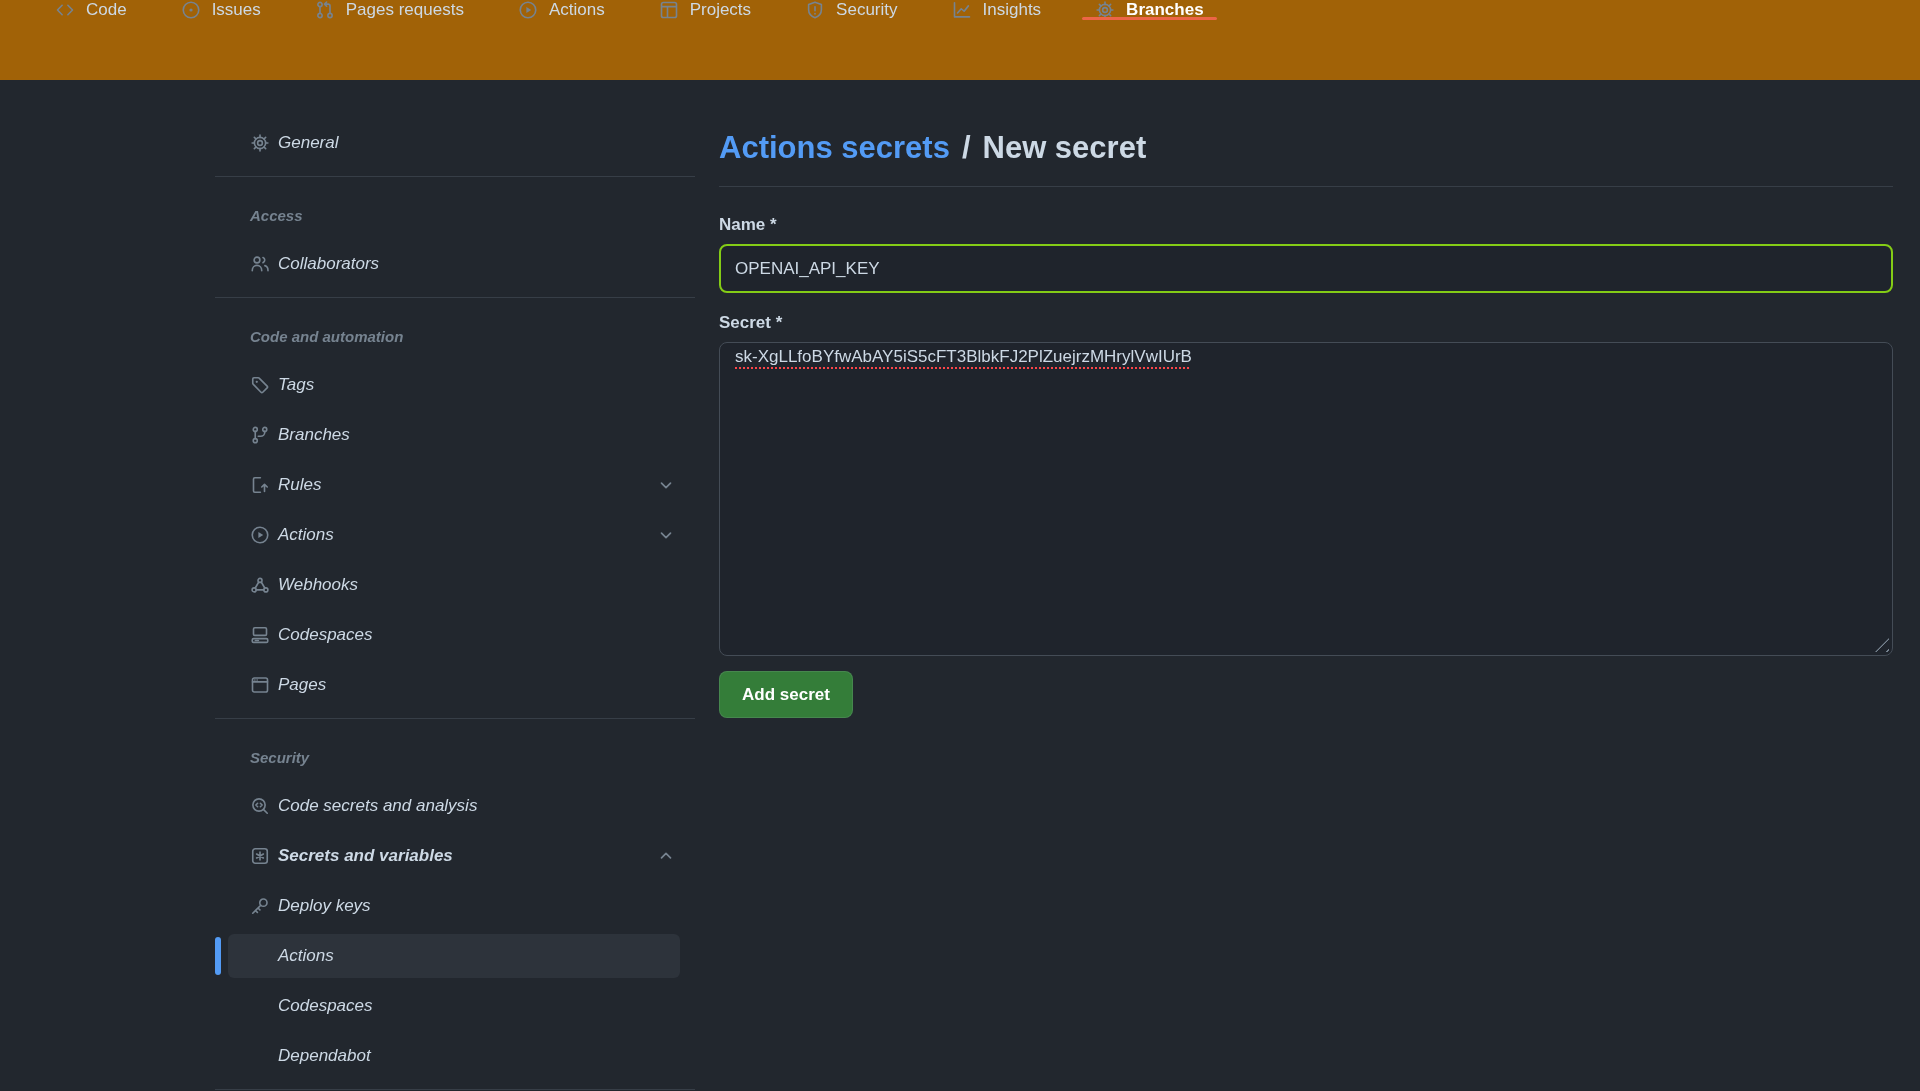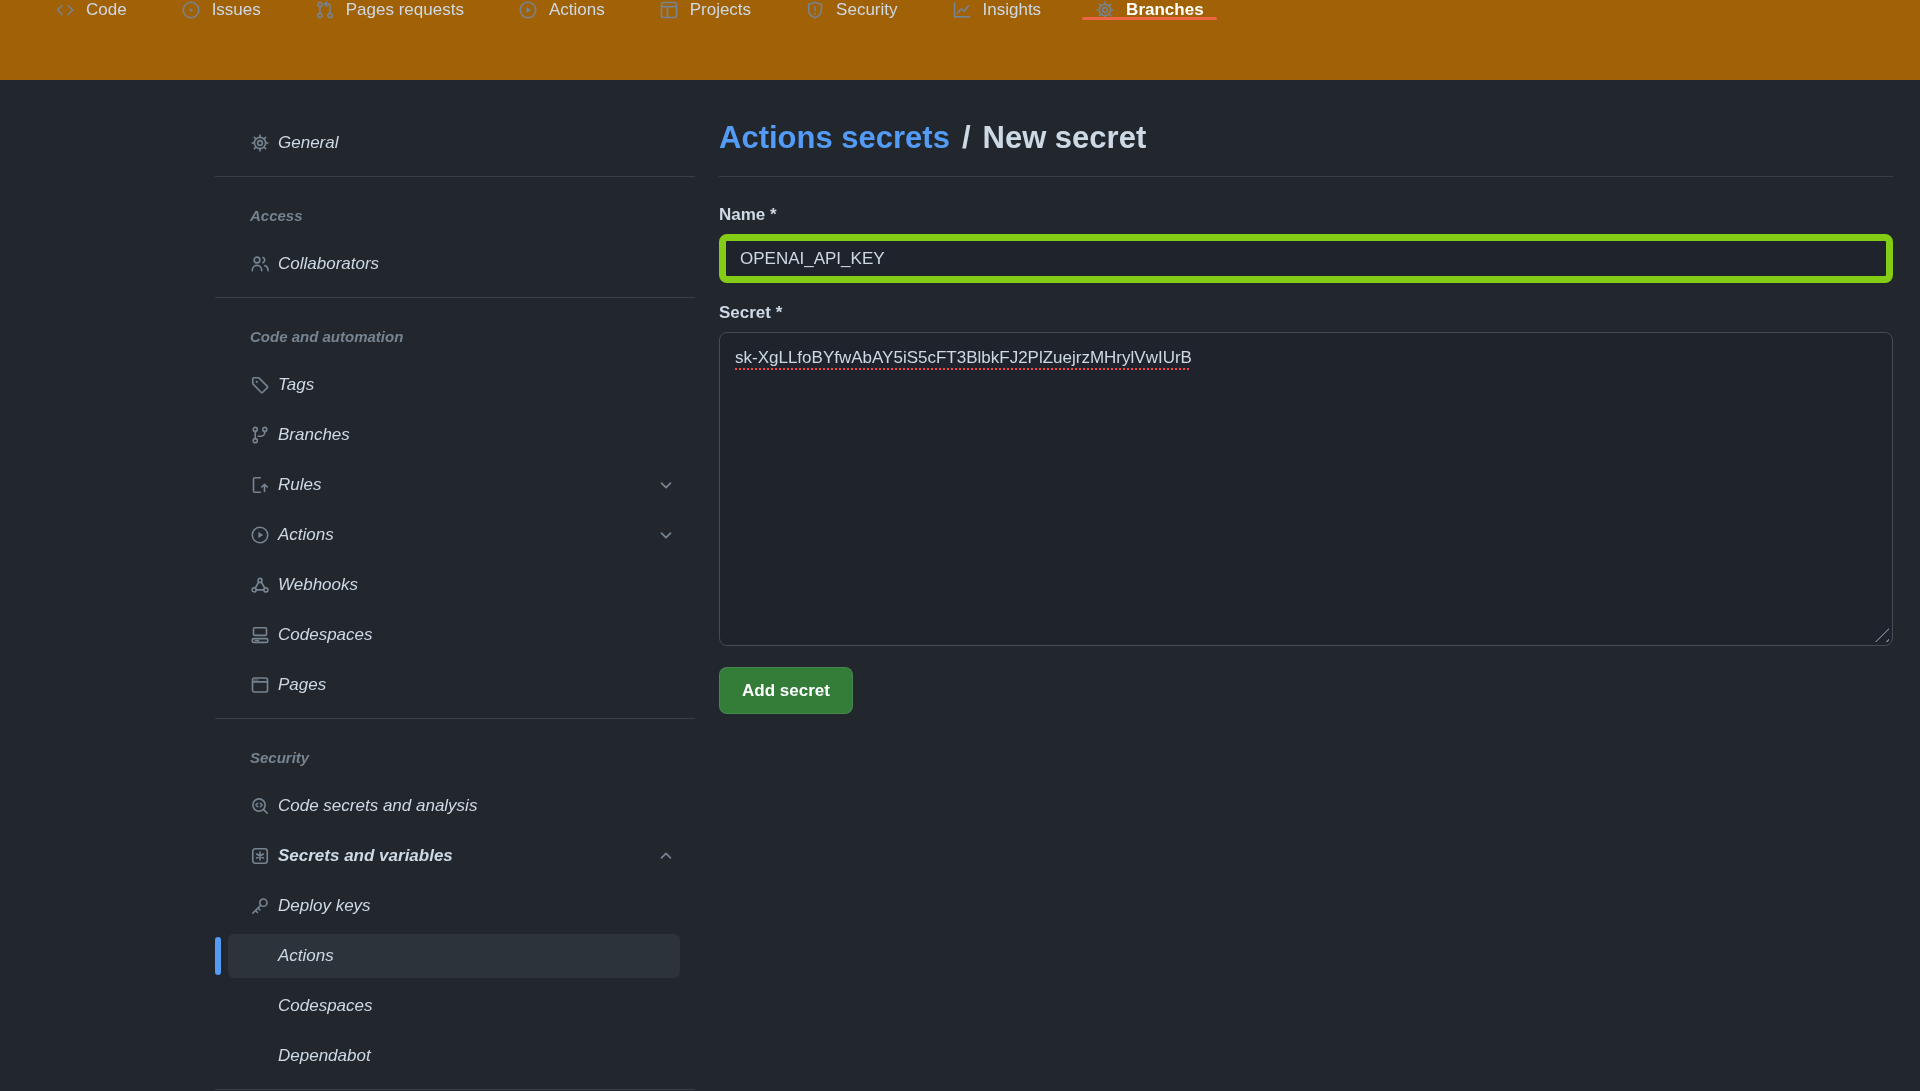--- a/index.html
+++ b/index.html
@@ -53,52 +53,52 @@
     height:44px; margin:3px 15px 3px 13px; padding-left:50px;
     background:#2d333b; border-radius:6px;
   }
   .subitem.selected::before {
     content:""; position:absolute; left:-13px; top:3px;
     width:6px; height:38px; border-radius:3px; background:#539bf5;
   }
 
   
   .main { position:absolute; left:719px; top:118px; width:1174px; }
-  .breadcrumb { font-size:31px; font-weight:bold; line-height:40px; color:#cdd9e5; }
+  .breadcrumb { margin-top:10px; font-size:31px; font-weight:bold; line-height:40px; color:#cdd9e5; }
   .breadcrumb .bc-link { color:#539bf5; text-decoration:none; cursor:pointer; }
   .breadcrumb .bc-sep { margin:0 12px; font-weight:bold; }
   .head-divider { border:0; border-top:1px solid #373e47; margin-top:18px; }
   .field-label { margin:28px 0 9px; font-size:17px; font-weight:bold; color:#cdd9e5; }
   .field-label.secret-l { margin-top:20px; }
   .text-input {
     width:100%; height:49px; padding:0 14px;
-    background:#1f242c; border:7px solid #84cc16; border-radius:8px;
+    background:#1f242c; border:2px solid #84cc16; border-radius:8px;
     font-family:"Liberation Sans","DejaVu Sans",sans-serif;
     font-size:17px; color:#cdd9e5; outline:none;
   }
   .secret-box {
-    position:relative; width:100%; height:314px; padding:13px 15px;
+    position:relative; width:100%; height:314px; padding:2px 15px;
     background:#1f242c; border:1px solid #444c56; border-radius:8px;
     font-size:17px; color:#cdd9e5; line-height:24px; cursor:text;
   }
   .secret-text {
     text-decoration-line:underline;
     text-decoration-style:dotted;
     text-decoration-color:#fa4549;
     text-decoration-thickness:2px;
     text-underline-offset:5px;
   }
   .resize-grip {
     position:absolute; right:3px; bottom:3px; width:14px; height:14px;
     clip-path:polygon(100% 0,100% 100%,0 100%); cursor:nwse-resize;
     background:repeating-linear-gradient(135deg,
       transparent 0 3px,#768390 3px 5px,transparent 5px 9px,#768390 9px 11px,transparent 11px 14px);
   }
   .btn-primary {
-    margin-top:21px; height:47px; padding:0 22px;
+    margin-top:15px; height:47px; padding:0 22px;
     background:#347d39; color:#ffffff;
     border:1px solid rgba(205,217,229,0.12); border-radius:8px;
     font-family:"Liberation Sans","DejaVu Sans",sans-serif;
     font-size:17px; font-weight:bold; cursor:pointer;
   }
 </style>
 </head>
 <body>
 
 <nav class="topnav">

